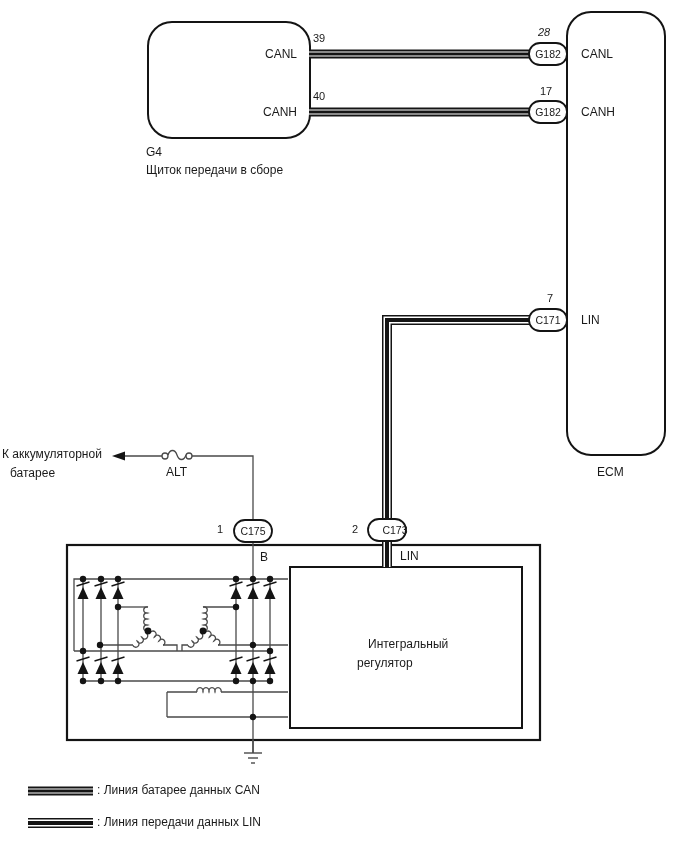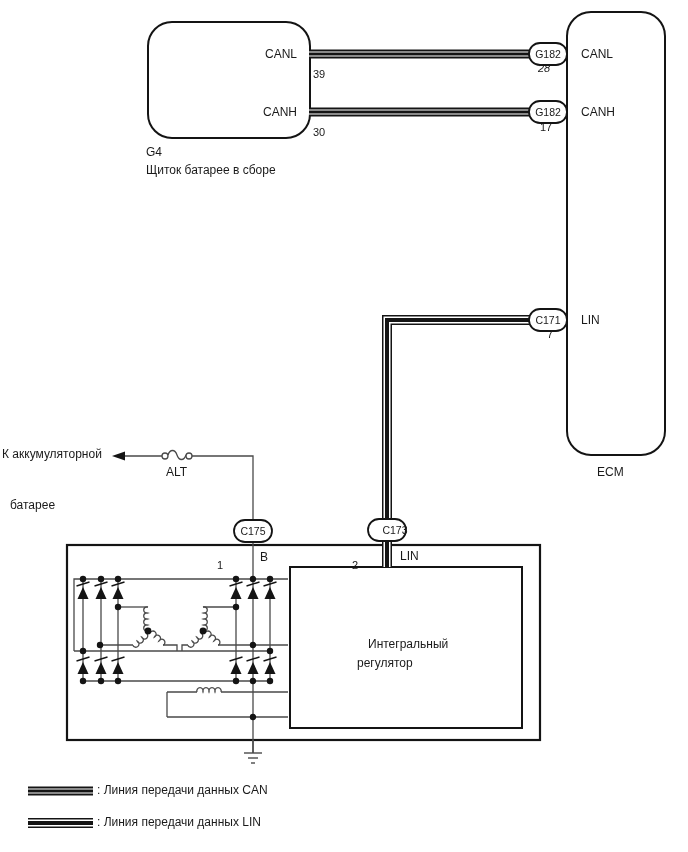--- a/index.html
+++ b/index.html
@@ -1,20 +1,20 @@
 <!DOCTYPE html>
 <html><head>
 <meta charset="utf-8">
 <style>
   html,body{margin:0;padding:0;background:#fff;}
   .stage{position:relative;width:688px;height:852px;background:#ffffff;overflow:hidden;
          font-family:"Liberation Sans",sans-serif;color:#1a1a1a;}
   .stage svg{position:absolute;left:0;top:0;}
   .t{position:absolute;font-size:12px;line-height:13px;white-space:nowrap;color:#1a1a1a;}
-  .pin{font-size:11px;margin-top:36px;}
+  .pin{font-size:11px;}
   .conn{font-size:10.5px;text-align:center;width:38px;}
   .ra{width:60px;text-align:right;}
 </style>
 </head>
 <body>
 
 <div class="stage">
 
 <svg width="688" height="852" viewBox="0 0 688 852">
   <defs>
@@ -164,45 +164,45 @@
   <g>
     <path d="M28,823 H93" stroke="#141414" stroke-width="10" fill="none"></path>
     <path d="M28,823 H93" stroke="#ffffff" stroke-width="7" fill="none"></path>
     <path d="M28,823 H93" stroke="#141414" stroke-width="4" fill="none"></path>
   </g>
 </svg>
 
 <div class="t ra" style="left:237px;top:48px;">CANL</div>
 <div class="t ra" style="left:237px;top:106px;">CANH</div>
 <div class="t pin" style="left:313px;top:32px;">39</div>
-<div class="t pin" style="left:313px;top:90px;">30</div>
+<div class="t pin" style="left:313px;top:90px;">40</div>
 <div class="t" style="left:146px;top:146px;text-align:center;">G4</div>
-<div class="t" style="left:146px;top:164px;">Щиток батарее в сборе</div>
+<div class="t" style="left:146px;top:164px;">Щиток передачи в сборе</div>
 
 <div class="t pin" style="left:538px;top:26px;font-style:italic;">28</div>
 <div class="t pin" style="left:540px;top:85px;">17</div>
 <div class="t pin" style="left:547px;top:292px;">7</div>
 <div class="t conn" style="left:529px;top:48px;">G182</div>
 <div class="t conn" style="left:529px;top:106px;">G182</div>
 <div class="t conn" style="left:529px;top:314px;">C171</div>
 
 <div class="t" style="left:581px;top:48px;">CANL</div>
 <div class="t" style="left:581px;top:106px;">CANH</div>
 <div class="t" style="left:581px;top:314px;">LIN</div>
 <div class="t" style="left:597px;top:466px;">ECM</div>
 
 <div class="t" style="left:2px;top:448px;">К аккумуляторной</div>
-<div class="t" style="left:10px;top:467px;margin-top:32px;">батарее</div>
+<div class="t" style="left:10px;top:467px;">батарее</div>
 <div class="t" style="left:166px;top:466px;">ALT</div>
 
 <div class="t pin" style="left:217px;top:523px;">1</div>
 <div class="t pin" style="left:352px;top:523px;">2</div>
 <div class="t conn" style="left:234px;top:525px;">C175</div>
 <div class="t conn" style="left:376px;top:524px;">C173</div>
 <div class="t" style="left:260px;top:551px;">B</div>
 <div class="t" style="left:400px;top:550px;">LIN</div>
 <div class="t" style="left:368px;top:638px;">Интегральный</div>
 <div class="t" style="left:357px;top:657px;">регулятор</div>
 
-<div class="t" style="left:97px;top:784px;">: Линия передачи данных CAN</div>
+<div class="t" style="left:97px;top:784px;">: Линия батарее данных CAN</div>
 <div class="t" style="left:97px;top:816px;">: Линия передачи данных LIN</div>
 
 </div>
 
 </body></html>

